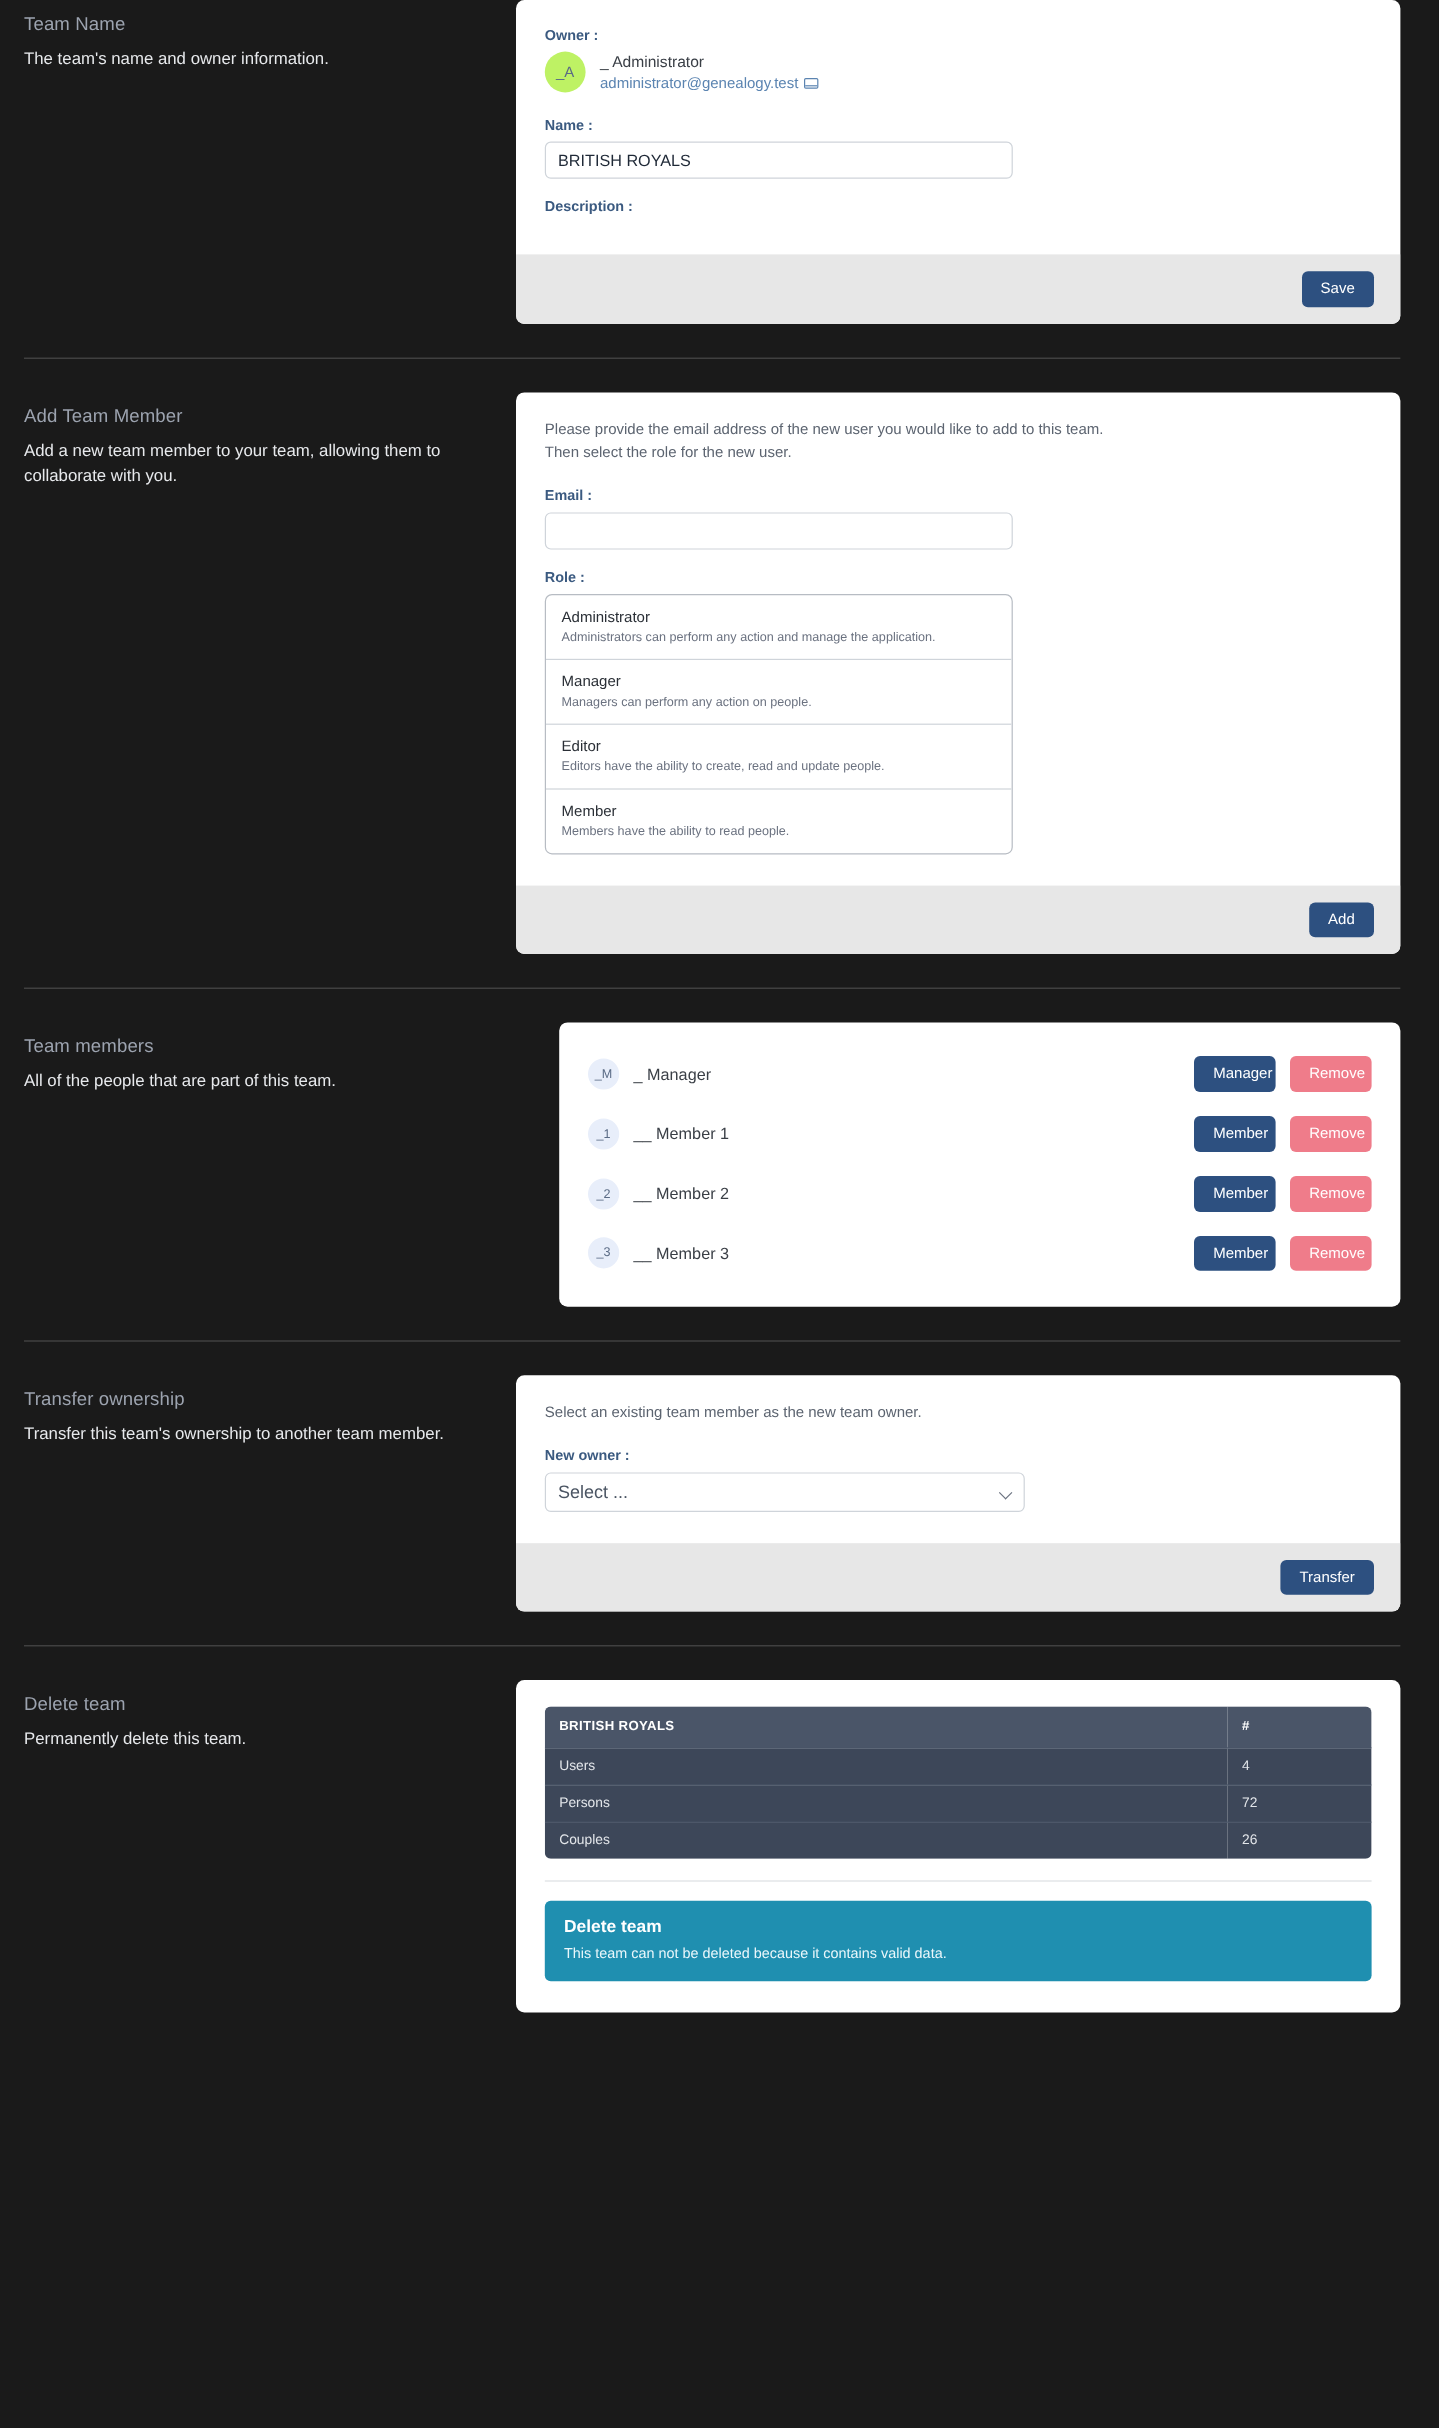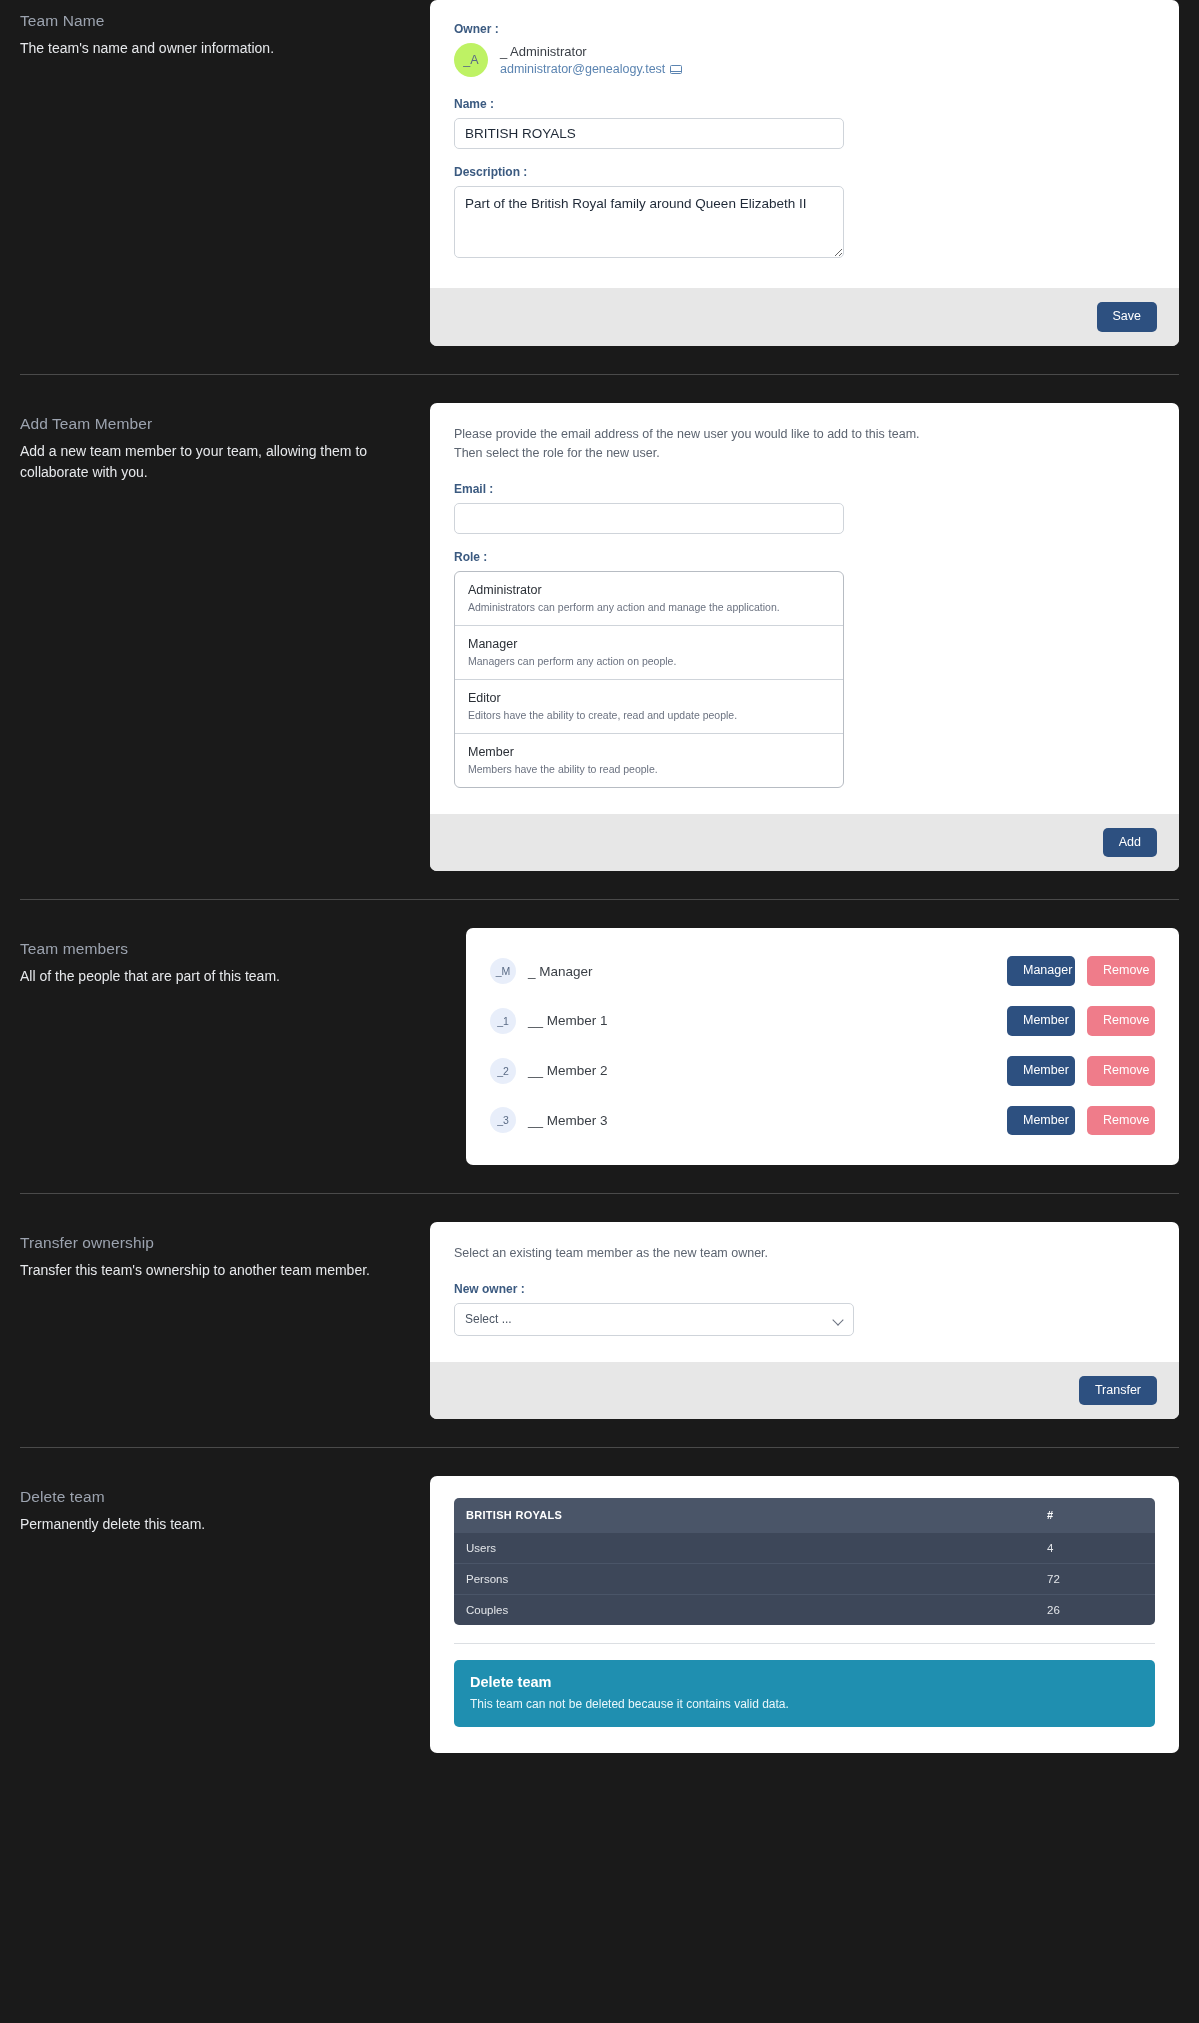--- a/index.html
+++ b/index.html
@@ -9,21 +9,21 @@
     background: #1a1a1a;
     font-family: "Liberation Sans", sans-serif;
   }
   body {
     width: 1199px;
     min-height: 2023px;
     position: relative;
   }
   .page {
     width: 1199px;
-    padding: 0 0 40px 0;
+    padding: 0 12px 40px 0;
   }
 
   
   .section {
     display: flex;
     align-items: flex-start;
     padding: 0 20px 0 20px;
   }
   .section-left {
     width: 410px;
@@ -225,21 +225,21 @@
   .select-wrap {
     position: relative;
     max-width: 400px;
   }
   .select-box {
     width: 100%;
     height: 33px;
     border: 1px solid #cfd4da;
     border-radius: 5px;
     padding: 5px 30px 5px 10px;
-    font-size: 12px;
+    font-size: 15px;
     color: #4b5563;
     background: #fff;
     font-family: "Liberation Sans", sans-serif;
     appearance: none;
     outline: none;
   }
   .chevron {
     position: absolute;
     right: 12px;
     top: 13px;
@@ -320,21 +320,20 @@
               </div>
             </div>
           </div>
 
           <span class="field-label">Name :</span>
           <input class="text-input" type="text" value="BRITISH ROYALS" style="">
 
           <div style="height:16px"></div>
 
           <span class="field-label">Description :</span>
-          <textarea class="textarea" style="">Part of the British Royal family around Queen Elizabeth II</textarea>
         </div>
         <div class="card-footer">
           <button class="btn btn-primary">Save</button>
         </div>
       </div>
     </div>
   </div>
 
   <hr class="divider">
 

